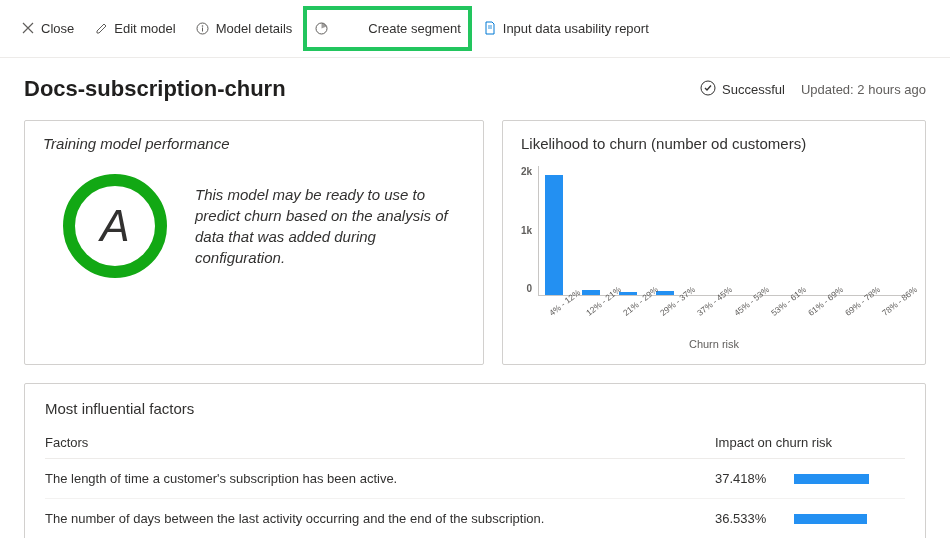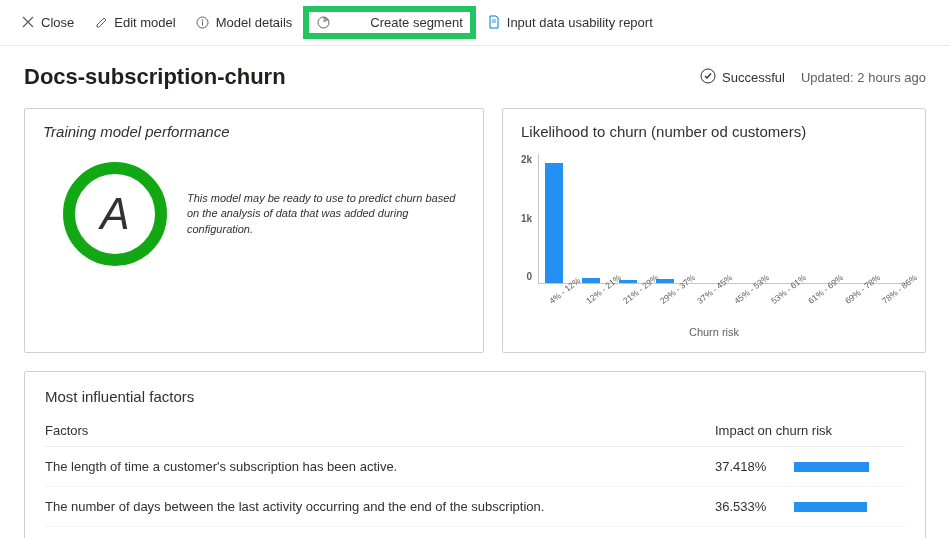--- a/index.html
+++ b/index.html
@@ -20,22 +20,22 @@
   .toolbar-item {
     display: flex;
     align-items: flex-start;
     gap: 6px;
     padding: 5px 9px;
     color: #323130;
     cursor: pointer;
     font-size: 13px;
   }
   .toolbar-item.highlighted {
-    border: 6px solid #22c55e;
-    padding: 3px 7px;
+    border: 4px solid #22c55e;
+    padding: 11px 7px;
     gap: 40px;
   }
   .toolbar-icon {
     width: 14px;
     height: 14px;
     display: flex;
     align-items: center;
     justify-content: center;
   }
   .content {
@@ -100,23 +100,24 @@
     justify-content: center;
     flex-shrink: 0;
     margin-left: 20px;
   }
   .grade-letter {
     font-size: 44px;
     font-weight: 400;
     color: #323130;
   }
   .perf-text {
-    font-size: 11px;
+    font-size: 15px;
     line-height: 1.4;
     color: #323130;
+    margin-left: 8px;
   }
   
   .chart-wrap {
     display: flex;
     height: 130px;
     margin-top: 6px;
     font-weight: bold;
   }
   .y-axis {
     display: flex;

